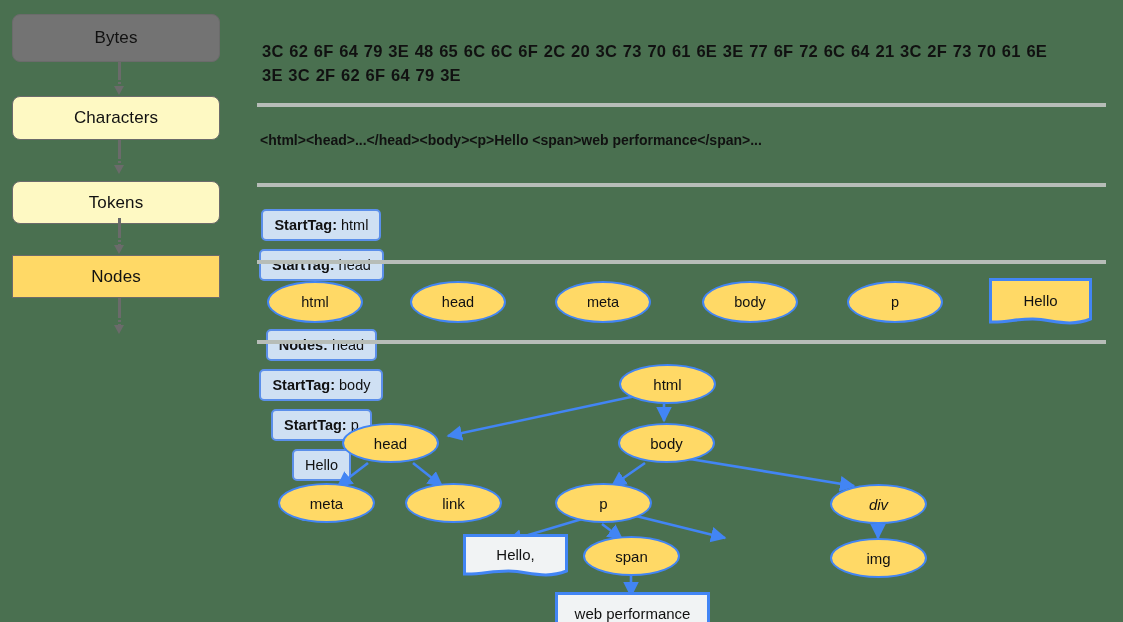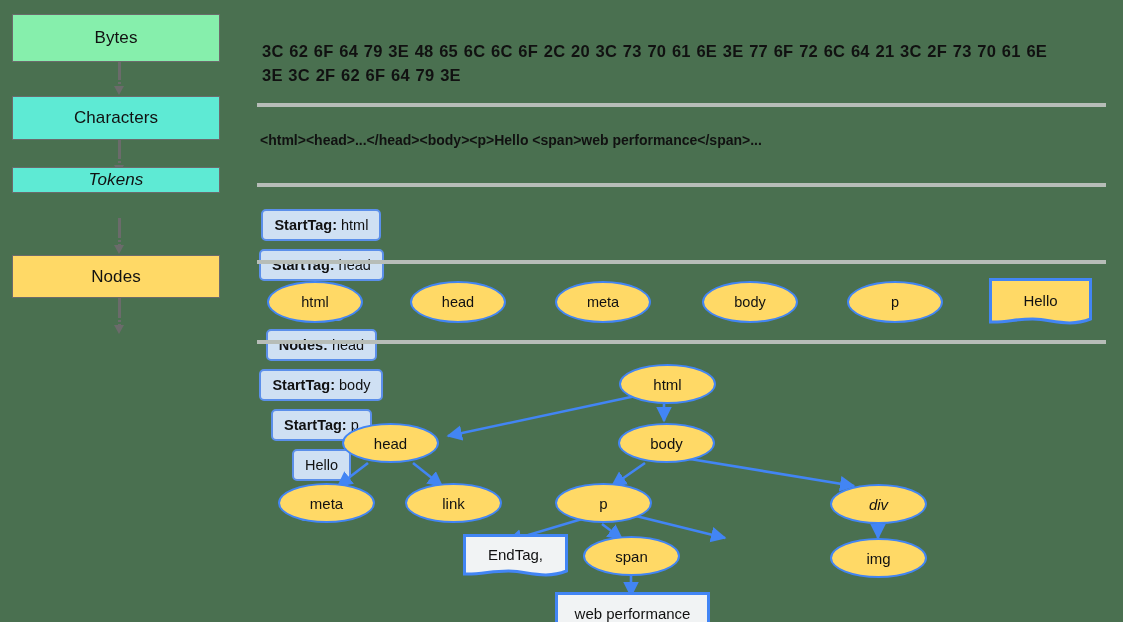--- a/index.html
+++ b/index.html
@@ -15,22 +15,22 @@
   
   .pipeline{position:absolute;left:0;top:0;width:250px;height:622px;}
   .stage{
     position:absolute;left:12px;width:208px;
     border:1.5px solid #6b6b6b;
     box-sizing:border-box;
     display:flex;align-items:center;justify-content:center;
     font-size:17px;color:#111;
     letter-spacing:.1px;
   }
-  .stage.green{background:#86efac;}
-  .stage.blue{background:#5eead4;}
+  .stage.green{background:#737373;border-radius:8px;}
+  .stage.blue{background:#fef9c3;border-radius:8px;}
   .stage.yellow{background:#ffd966;}
   .connector{position:absolute;left:118px;width:3px;background:transparent;}
   .connector .shaft{position:absolute;left:0;top:0;width:3px;background:#6b6b6b;}
   .connector .dots{position:absolute;left:0;width:3px;
     background-image:linear-gradient(#6b6b6b 50%, transparent 50%);
     background-size:3px 4px;}
   .connector .head{
     position:absolute;left:-4px;width:0;height:0;
     border-left:5.5px solid transparent;border-right:5.5px solid transparent;
     border-top:9px solid #6b6b6b;}
@@ -110,21 +110,21 @@
     <div class="stage blue" style="top:96px;height:44px;">
       <span>Characters</span>
     </div>
 
     <div class="connector" style="top:140px;height:35px;">
       <div class="shaft" style="height:17px;"></div>
       <div class="dots" style="top:17px;height:10px;"></div>
       <div class="head" style="top:25px;"></div>
     </div>
 
-    <div class="stage blue" style="top:167px;height:26px;font-style:italic;">
+    <div class="stage blue" style="top:181px;height:43px;">
       <span>Tokens</span>
     </div>
 
     <div class="connector" style="top:218px;height:37px;">
       <div class="shaft" style="height:18px;"></div>
       <div class="dots" style="top:18px;height:11px;"></div>
       <div class="head" style="top:27px;"></div>
     </div>
 
     <div class="stage yellow" style="top:255px;height:43px;">
@@ -251,21 +251,21 @@
       </div>
 
       <div class="tnode" style="left:580px;top:138px;width:97px;height:40px;font-style:italic;">
         <span>div</span>
       </div>
 
       <div class="ttext" style="left:213px;top:188px;width:105px;height:46px;">
         <svg class="bg" style="position:absolute;inset:0;" viewBox="0 0 105 46" preserveAspectRatio="none">
           <path d="M1.5,1.5 H103.5 V37 C86,44 72,40 54,37.5 C36,35 18,41 1.5,40 Z" fill="#f1f3f4" stroke="#4285f4" stroke-width="3"></path>
         </svg>
-        <span class="lbl">EndTag,</span>
+        <span class="lbl">Hello,</span>
       </div>
 
       <div class="tnode" style="left:333px;top:190px;width:97px;height:40px;">
         <span>span</span>
       </div>
 
 
       <div class="tnode" style="left:580px;top:192px;width:97px;height:40px;">
         <span>img</span>
       </div>

